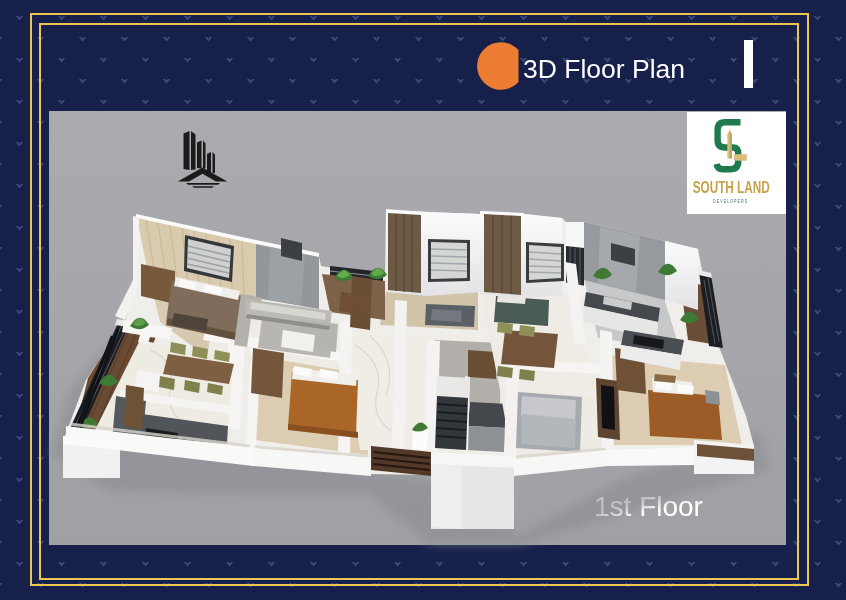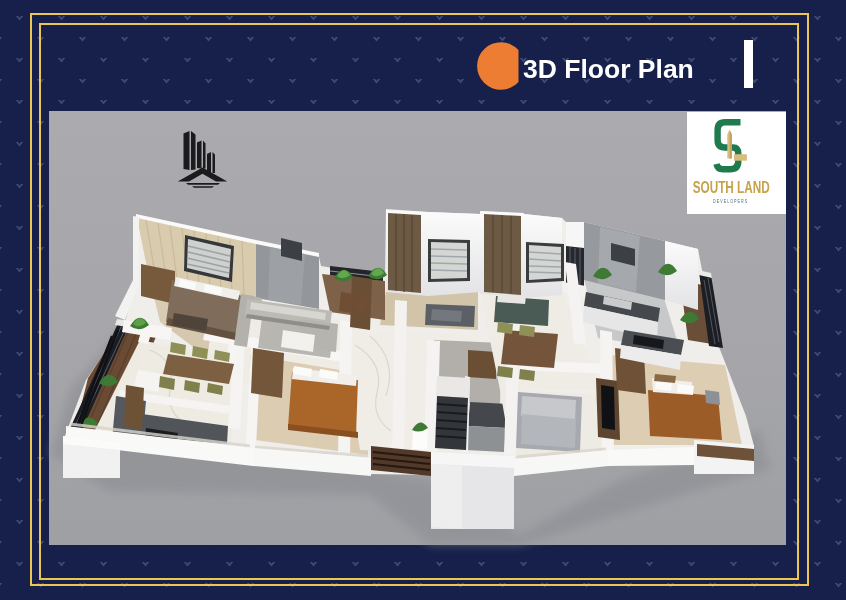--- a/index.html
+++ b/index.html
@@ -24,24 +24,25 @@
 <div style="left:30px;top:13px;width:775px;height:569px;border:2.8px solid #edc652;"></div>
 
 <div style="left:38.5px;top:22.5px;width:756px;height:553px;border:2.4px solid #edc652;"></div>
 
 <div style="left:49px;top:111px;width:737px;height:434px;background:linear-gradient(180deg,#ababaf 0%,#a6a6aa 55%,#9ea0a4 100%);"></div>
 
 <svg width="52" height="52" viewBox="0 0 52 52" style="left:467px;top:41px">
       <path d="M51.5,9 A23.8,23.8 0 1 0 51.5,41 L51.5,9 z" fill="#ec7d32"></path>
     </svg>
 
-<div style="left:523px;top:54px;color:#fff;font-size:26.5px;font-weight:bold;">3D Floor Plan</div>
+<div style="left:523px;top:54px;color:#fff;font-size:26.5px;">3D Floor Plan</div>
 
 <div style="left:744px;top:40px;width:9px;height:48px;background:#fff;"></div>
 
+<div style="left:594px;top:491px;color:#fff;font-size:28px;">1st Floor</div>
 
 <svg width="70" height="75" viewBox="0 0 70 75" style="left:170px;top:120px">
   <g fill="#1b1b1d">
     <path d="M13.5,13.5 L19.5,11 L19.5,50 L13.5,49 z"></path>
     <path d="M21,11 L25.5,14.5 L25.5,49.5 L21,50 z"></path>
     <path d="M27,22.5 L31.5,20.5 L31.5,48.5 L27,48 z"></path>
     <path d="M33,20.5 L35.5,23.5 L35.5,48.5 L33,48.5 z"></path>
     <path d="M37,34 L41,32 L41,52.5 L37,51.5 z"></path>
     <path d="M42.5,32 L45,34.5 L45,53 L42.5,53 z"></path>
     <path d="M7.7,61.6 L32.5,47.4 L57.3,61.6 L46,61.6 L32.5,53.8 L19,61.6 z"></path>

